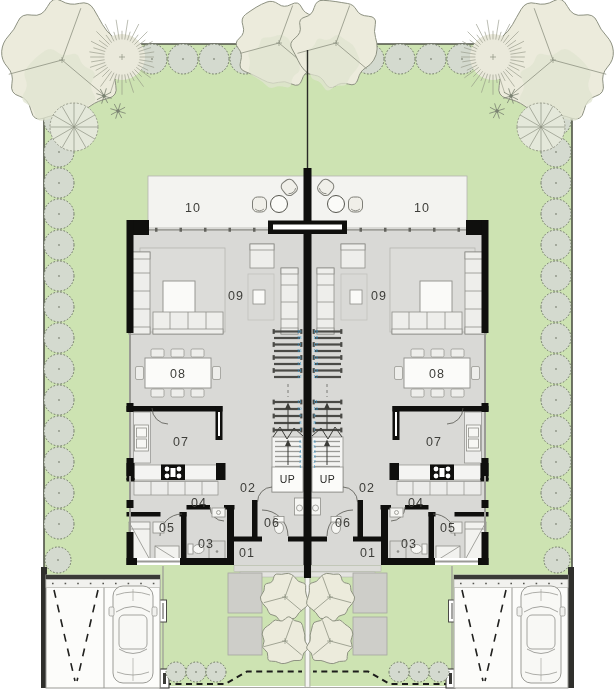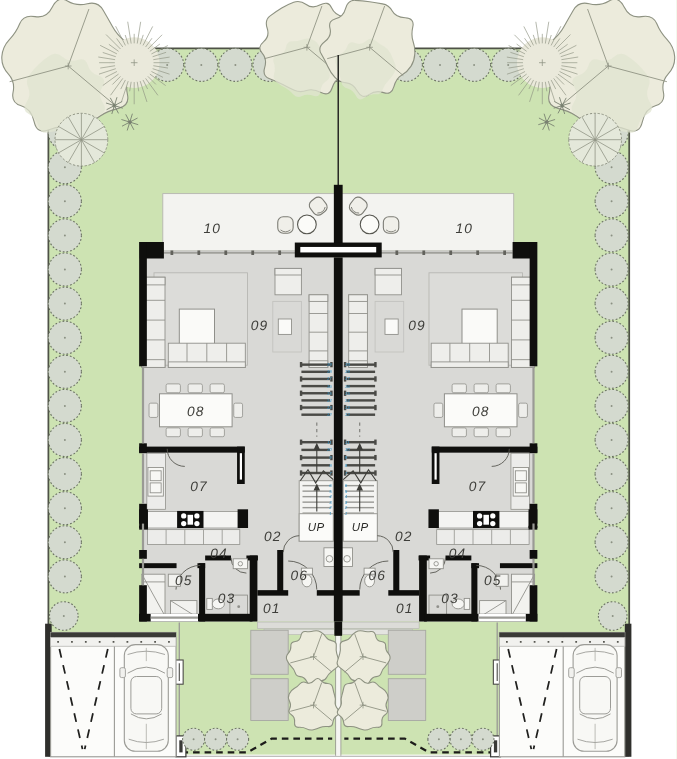--- a/index.html
+++ b/index.html
@@ -1,16 +1,16 @@
 <!DOCTYPE html>
 <html style="--lawn: #cde3b2; --floor: #d9d9d6; --terrace: #f3f3f0; --wall: #0f0f0d; --furnstroke: #8f8f8a; --furnfill: #eeeeeb; --paver: #cecec9; --label: #3e3e3a; --boundary: #4e5246; --glass: #9a9a95; --stepblue: #2f97cf;"><head>
 <meta charset="utf-8">
 <style>
   html,body{margin:0;padding:0;background:#ffffff;}
-  .stage{width:491px;height:690px;position:relative;font-family:"Liberation Sans",sans-serif;font-style:italic;}
+  .stage{width:491px;height:690px;position:relative;font-family:"Liberation Sans",sans-serif;}
   svg{display:block;}
   .room-label{font-family:"Liberation Sans",sans-serif;font-size:12.5px;letter-spacing:1px;
     fill:var(--label,#3e3e3a);text-anchor:middle;}
   .up-label{font-family:"Liberation Sans",sans-serif;font-size:10.5px;letter-spacing:0.5px;
     fill:#2a2a27;text-anchor:middle;}
   .step-num{font-family:"Liberation Sans",sans-serif;font-size:4px;fill:var(--stepblue,#2f97cf);}
 </style>
 </head>
 <body>
 

